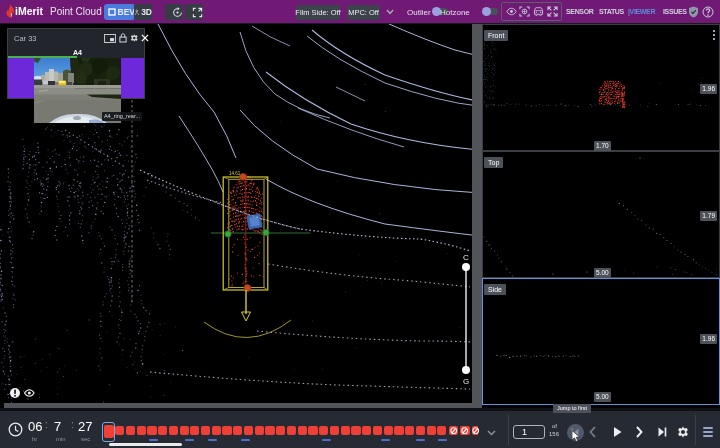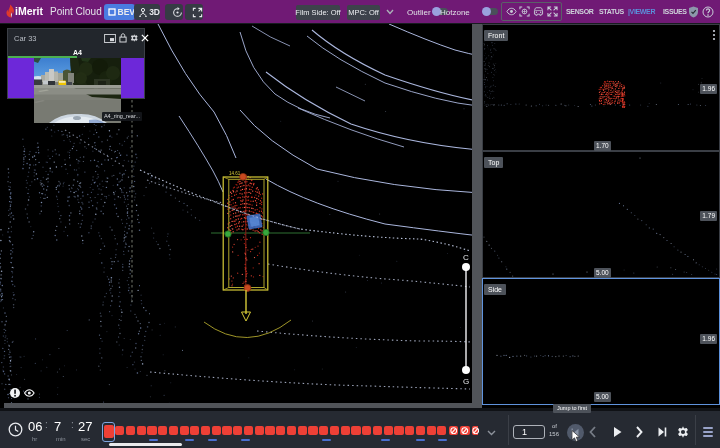--- a/index.html
+++ b/index.html
@@ -54,21 +54,21 @@
 <svg class="abs" style="left:4px;top:4px" width="12" height="15" viewBox="0 0 12 15">
 <path d="M6.2 0.4 C7.6 2.2 9.8 3.6 9.9 6.6 C10 8.2 9.4 9.6 8.4 10.5 C8.8 9.3 8.6 8.1 7.8 7.3 C8 9 6.9 9.8 6.9 11.3 C6.9 12.2 7.3 12.9 8 13.4 C5.4 13.6 3.2 12.3 2.6 10 C2.2 8.4 2.8 6.7 3.8 5.8 C3.6 6.7 3.8 7.5 4.4 8 C4.1 5 6.5 3.2 6.2 0.4 Z" fill="#e03a2b"></path>
 <path d="M6.9 11.3 C6.9 10.2 7.5 9.5 7.7 8.6 C8.1 9.5 8.2 10.4 7.8 11.5 C7.6 12.2 7.7 12.9 8 13.4 C7.3 12.9 6.9 12.2 6.9 11.3 Z" fill="#f4f4f4" opacity="0.9"></path>
       </svg>
       <div class="logo-txt">iMerit</div>
       <div class="logo-sub">Point Cloud</div>
 <div class="tbtn" style="left:104px;width:31px;background:#4a7ce0">
 <svg width="8" height="8" viewBox="0 0 8 8" style="margin-right:2px">
           <rect x="1" y="1" width="6" height="6" fill="none" stroke="#fff" stroke-width="1.3"></rect>
         </svg>BEV</div>
-      <div class="tbtn" style="left:134px;width:26px">
+      <div class="tbtn" style="left:134px;width:18px">
 <svg width="10" height="10" viewBox="0 0 10 10" style="margin-right:1.5px">
           <circle cx="5" cy="3" r="1.6" fill="none" stroke="#e8eaee" stroke-width="1"></circle>
           <path d="M5 4.6 L5 6.2 M5 6.2 L1.6 8.8 M5 6.2 L8.4 8.8 M1.2 9.6 L3 9.6 M7 9.6 L8.8 9.6" stroke="#e8eaee" stroke-width="0.9" fill="none"></path>
         </svg>3D</div>
       <div class="tbtn" style="left:165px;width:18px">
 <svg width="11" height="11" viewBox="0 0 12 12">
           <path d="M10.2 6 A4.2 4.2 0 1 1 6 1.8" fill="none" stroke="#e8eaee" stroke-width="1.1"></path>
           <path d="M6 0 L8.4 1.8 L6 3.6 Z" fill="#e8eaee"></path>
           <circle cx="6" cy="6" r="1.2" fill="#e8eaee"></circle>
         </svg>

